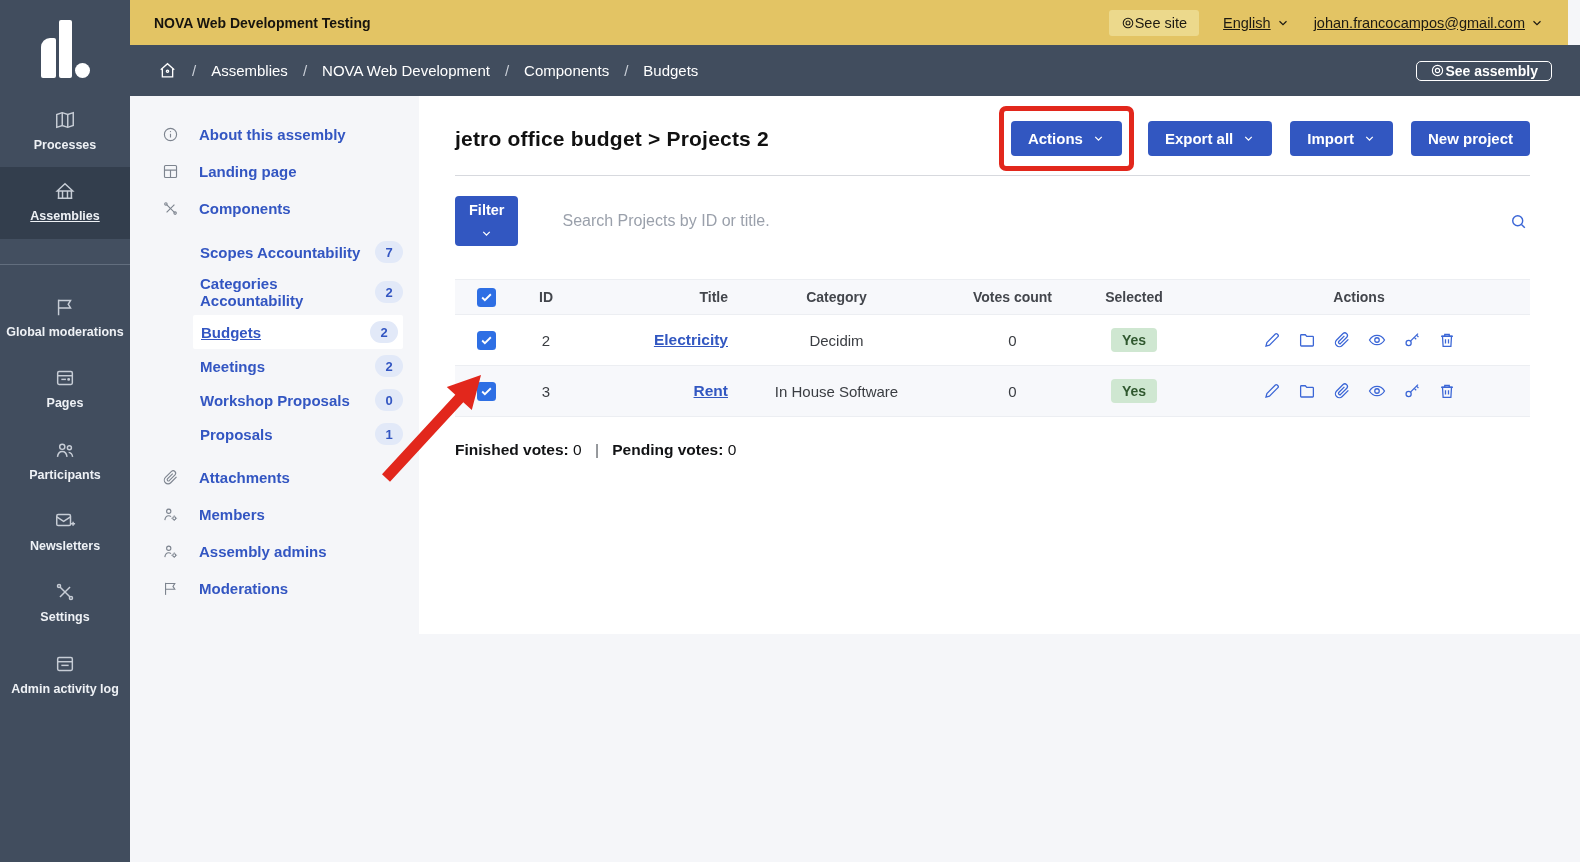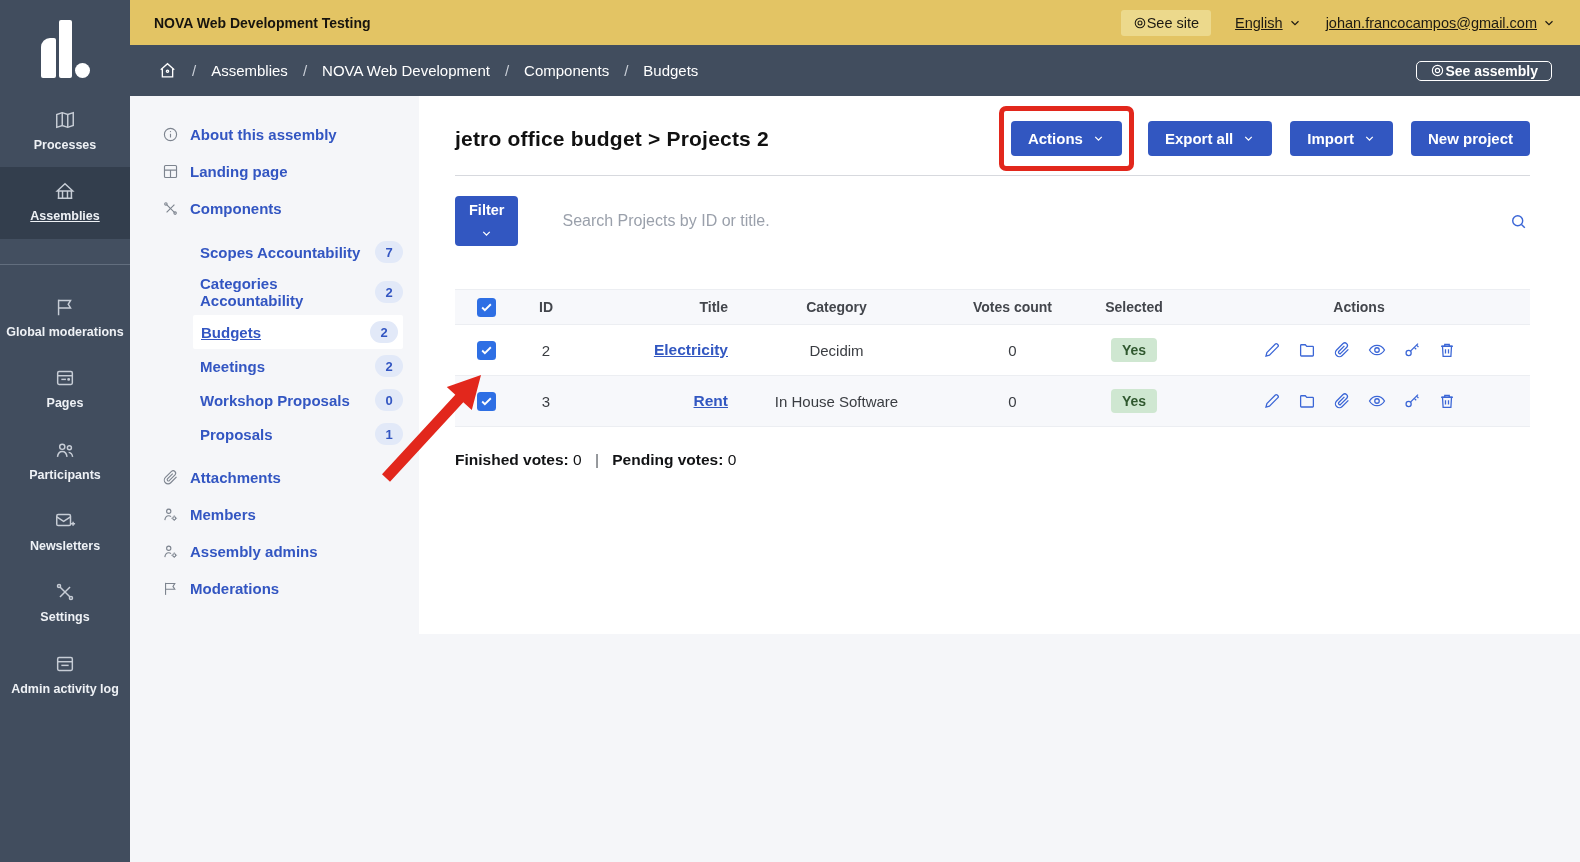--- a/index.html
+++ b/index.html
@@ -28,21 +28,21 @@
     padding:13px 4px 15px; cursor:pointer;
     color:#eef1f5; font-size:12.5px; font-weight:600; text-align:center; line-height:1.15;
   }
   .nav-item svg { width:22px; height:22px; color:#c7cdd6; }
   .nav-item.active { background:#333e4d; }
   .nav-item.active .nav-label { text-decoration:underline; }
   .nav-sep { height:26px; border-bottom:1px solid #626e7e; margin-bottom:18px; background:#46526280; }
 
   
   .topbar {
-    position:absolute; left:130px; top:0; right:0; height:45px;
+    position:absolute; left:130px; top:0; right:12px; height:45px;
     background:#e3c464; display:flex; align-items:center; padding:0 24px; z-index:4;
   }
   .org-name { font-size:14px; font-weight:700; color:#17140e; }
   .topbar-right { margin-left:auto; display:flex; align-items:center; gap:24px; color:#1d1a12; font-size:14.5px; }
   .see-site { display:flex; align-items:center; gap:0; background:#ecd98c; padding:5px 12px; border-radius:3px; cursor:pointer; }
   .see-site svg, .topbar-right svg.chev { width:14px; height:14px; }
   .top-link { display:flex; align-items:center; gap:5px; cursor:pointer; }
   .top-link .lbl { text-decoration:underline; }
 
   
@@ -60,21 +60,21 @@
     font-weight:700; font-size:14px; color:#fff; background:transparent; cursor:pointer;text-align:center;
   }
   .see-assembly svg { width:15px; height:15px; }
 
   
   .sidebar-light {
     position:absolute; left:130px; top:96px; width:289px; height:546px;
     background:#f5f6f9; padding-top:20px; z-index:2;
   }
   .menu-item {
-    display:flex; align-items:center; gap:11px;
+    display:flex; align-items:center; gap:20px;
     margin-left:32px; padding:10px 0;
     color:#3356c2; font-size:15px; font-weight:600; cursor:pointer;
   }
   .menu-item svg { width:17px; height:17px; color:#7d848f; flex:none; }
   .sub-item {
     display:flex; align-items:center; justify-content:space-between;
     margin:0 16px 0 70px; padding:6px 0 6px 0;
     color:#3356c2; font-size:15px; font-weight:600; cursor:pointer;
   }
   .sub-group { margin-top:8px; margin-bottom:8px; }
@@ -112,21 +112,21 @@
   .btn.small { padding:6px 14px; font-size:14.5px;flex-direction:column; }
   .search-input {
     flex:1; margin-left:44px; border:none; outline:none; background:transparent;
     font-family:"Liberation Sans", sans-serif; font-size:16px; color:#4a4f57;
   }
   .search-input::placeholder { color:#9aa0ab; }
   .search-btn { background:none; border:none; cursor:pointer; padding:2px; }
   .search-btn svg { width:19px; height:19px; color:#3b66d6; }
 
   
-  .table { margin-top:43px; width:1075px; border:1px solid #eceef2; border-left:none; border-right:none; }
+  .table { margin-top:33px; width:1075px; border:1px solid #eceef2; border-left:none; border-right:none; }
   .trow { display:grid; grid-template-columns:62px 58px 153px 217px 135px 108px 342px; align-items:center; }
   .trow.head { background:#f7f8fb; height:34px; font-size:14px; font-weight:700; color:#43464c; }
   .trow.body { height:51px; font-size:15px; color:#3a3d42; border-top:1px solid #eceef2; }
   .trow.body.alt { background:#f7f8fb; }
   .cell { text-align:center; }
   .cell.left { text-align:right; padding-left:6px; }
   .checkbox {
     width:19px; height:19px; background:#2e6fe4; border-radius:3.5px;
     display:inline-flex; align-items:center; justify-content:center; cursor:pointer; vertical-align:middle;
   }

